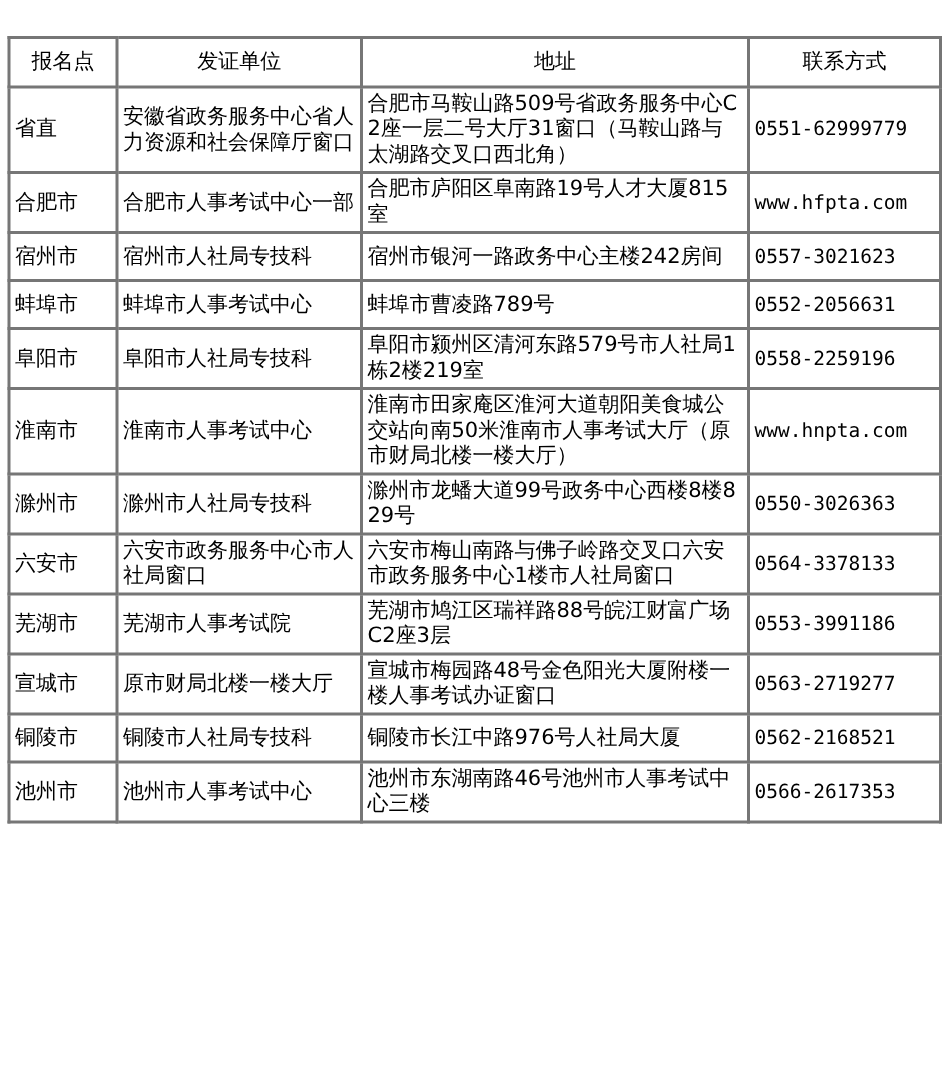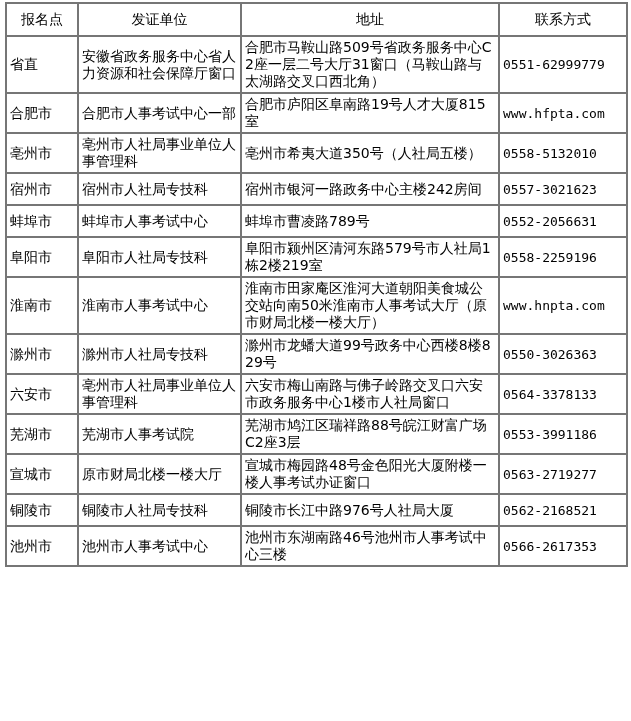--- a/index.html
+++ b/index.html
@@ -10,21 +10,21 @@
   }
   body {
     font-family: "DejaVu Sans", sans-serif;
     color: #000000;
     font-size: 14px;
   }
   .page {
     width: 631px;
     min-height: 721px;
     box-sizing: border-box;
-    padding: 2px 5px;
+    padding: 24px 5px;
   }
   table.contact-table {
     border-collapse: collapse;
     table-layout: fixed;
     width: 621px;
     background: #ffffff;
   }
   table.contact-table th,
   table.contact-table td {
     border: 2px solid #767676;
@@ -91,26 +91,20 @@
     <td class="cell-address">合肥市马鞍山路509号省政务服务中心C2座一层二号大厅31窗口（马鞍山路与太湖路交叉口西北角）</td>
     <td class="cell-contact">0551-62999779</td>
   </tr>
         <tr>
     <td class="cell-point">合肥市</td>
     <td class="cell-unit">合肥市人事考试中心一部</td>
     <td class="cell-address">合肥市庐阳区阜南路19号人才大厦815室</td>
     <td class="cell-contact">www.hfpta.com</td>
   </tr>
         <tr>
-    <td class="cell-point">亳州市</td>
-    <td class="cell-unit">亳州市人社局事业单位人事管理科</td>
-    <td class="cell-address">亳州市希夷大道350号（人社局五楼）</td>
-    <td class="cell-contact">0558-5132010</td>
-  </tr>
-        <tr>
     <td class="cell-point">宿州市</td>
     <td class="cell-unit">宿州市人社局专技科</td>
     <td class="cell-address">宿州市银河一路政务中心主楼242房间</td>
     <td class="cell-contact">0557-3021623</td>
   </tr>
         <tr>
     <td class="cell-point">蚌埠市</td>
     <td class="cell-unit">蚌埠市人事考试中心</td>
     <td class="cell-address">蚌埠市曹凌路789号</td>
     <td class="cell-contact">0552-2056631</td>
@@ -128,21 +122,21 @@
     <td class="cell-contact">www.hnpta.com</td>
   </tr>
         <tr>
     <td class="cell-point">滁州市</td>
     <td class="cell-unit">滁州市人社局专技科</td>
     <td class="cell-address">滁州市龙蟠大道99号政务中心西楼8楼829号</td>
     <td class="cell-contact">0550-3026363</td>
   </tr>
         <tr>
     <td class="cell-point">六安市</td>
-    <td class="cell-unit">亳州市人社局事业单位人事管理科</td>
+    <td class="cell-unit">六安市政务服务中心市人社局窗口</td>
     <td class="cell-address">六安市梅山南路与佛子岭路交叉口六安市政务服务中心1楼市人社局窗口</td>
     <td class="cell-contact">0564-3378133</td>
   </tr>
         <tr>
     <td class="cell-point">芜湖市</td>
     <td class="cell-unit">芜湖市人事考试院</td>
     <td class="cell-address">芜湖市鸠江区瑞祥路88号皖江财富广场C2座3层</td>
     <td class="cell-contact">0553-3991186</td>
   </tr>
         <tr>

